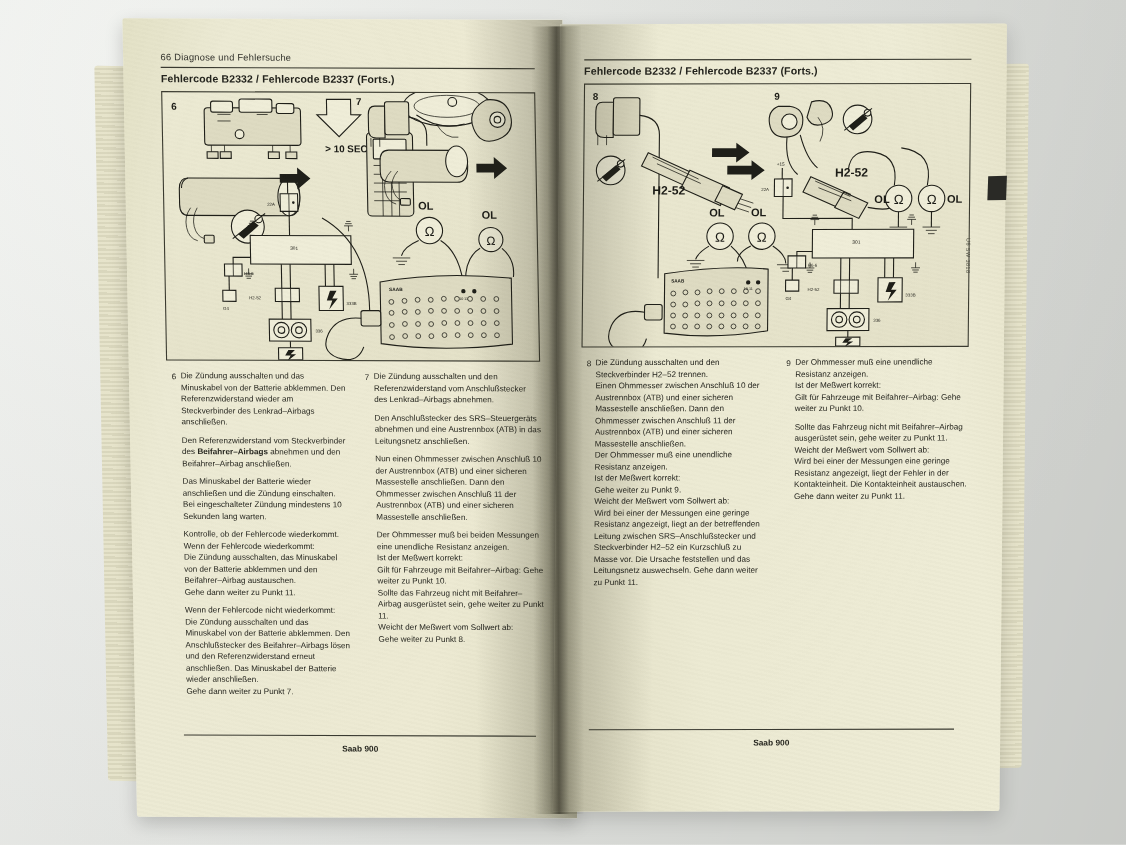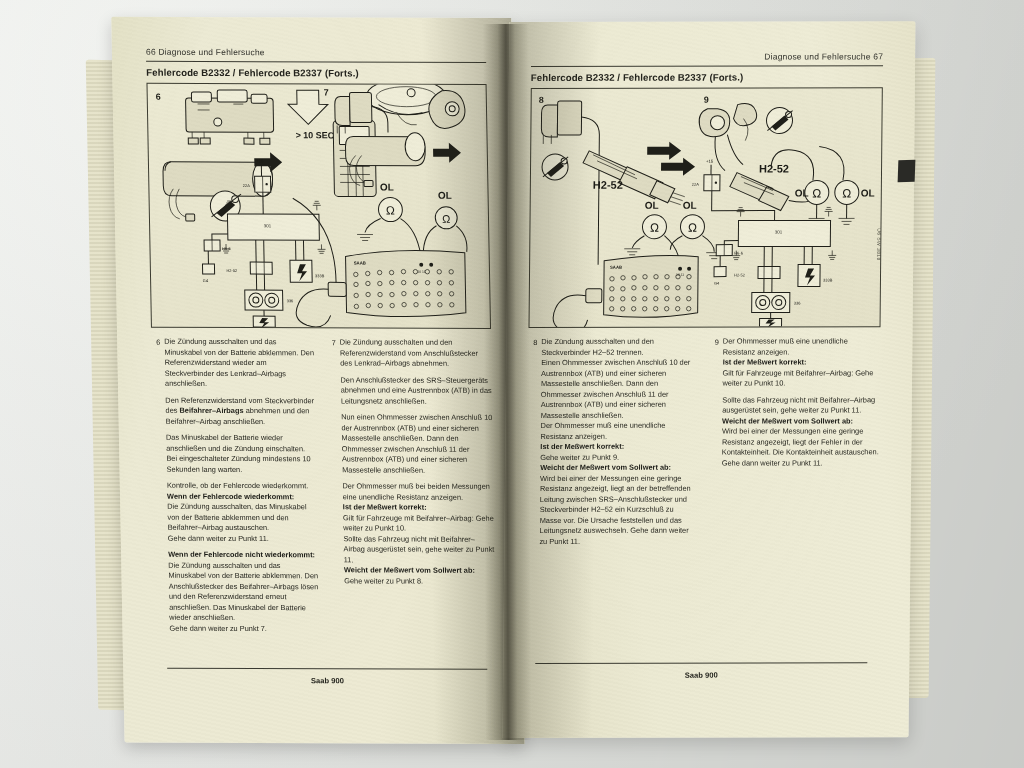--- a/index.html
+++ b/index.html
@@ -106,21 +106,21 @@
   .cols{display:flex;gap:11px;margin-top:9px;}
   .col{width:50%;}
   .step{display:flex;gap:4px;}
   .step-no{font-size:7.4px;flex:0 0 9px;text-align:right;padding-top:.5px;color:#24241e;}
   .step-body{flex:1 1 auto;}
   .para{
     font-size:7.4px;line-height:1.42;margin:0 0 6px 0;color:#26261f;
     text-align:left;hyphens:none;
   }
   .para.tight{margin-bottom:0;}
-  .para.bold{font-weight:bold;margin-bottom:0;color:#1b1b16;}
+  .para.bold{font-weight:normal;margin-bottom:0;color:#1b1b16;}
 
   .footer{
     position:absolute;left:10px;right:10px;bottom:34px;
   }
   .footer-rule{border-top:1px solid #3a3a31;}
   .footer-txt{text-align:center;font-size:7.6px;font-weight:bold;margin-top:7px;color:#26261f;}
 
   
   .vcode{
     position:absolute;right:-2px;bottom:66px;font-size:5px;color:#4a4a3e;
@@ -391,21 +391,20 @@
         <div class="footer-rule"></div>
         <div class="footer-txt">Saab 900</div>
       </div>
     </div>
     <div class="grain"></div>
     <div class="shade-inner" id="shade-l"></div>
   </div>
 
   <div class="page" id="page-right">
     <div class="pg-inner">
-      <div class="hdr right">Diagnose und Fehlersuche 67</div>
       <div class="hdr-rule"></div>
       <div class="chapter-title">Fehlercode B2332 / Fehlercode B2337 (Forts.)</div>
 
       <div class="figbox">
         <svg class="ill" viewBox="0 0 350 238" preserveAspectRatio="none">
 
           <g>
             <path class="fl" d="M16 16 q-6 0 -6 8 l0 16 q0 8 8 8 l8 0 l0 -32 Z"></path>
             <rect x="26" y="12" width="24" height="34" rx="2" class="fl"></rect>
             <path class="lnt" d="M12 46 l0 9 M20 46 l0 9"></path>

